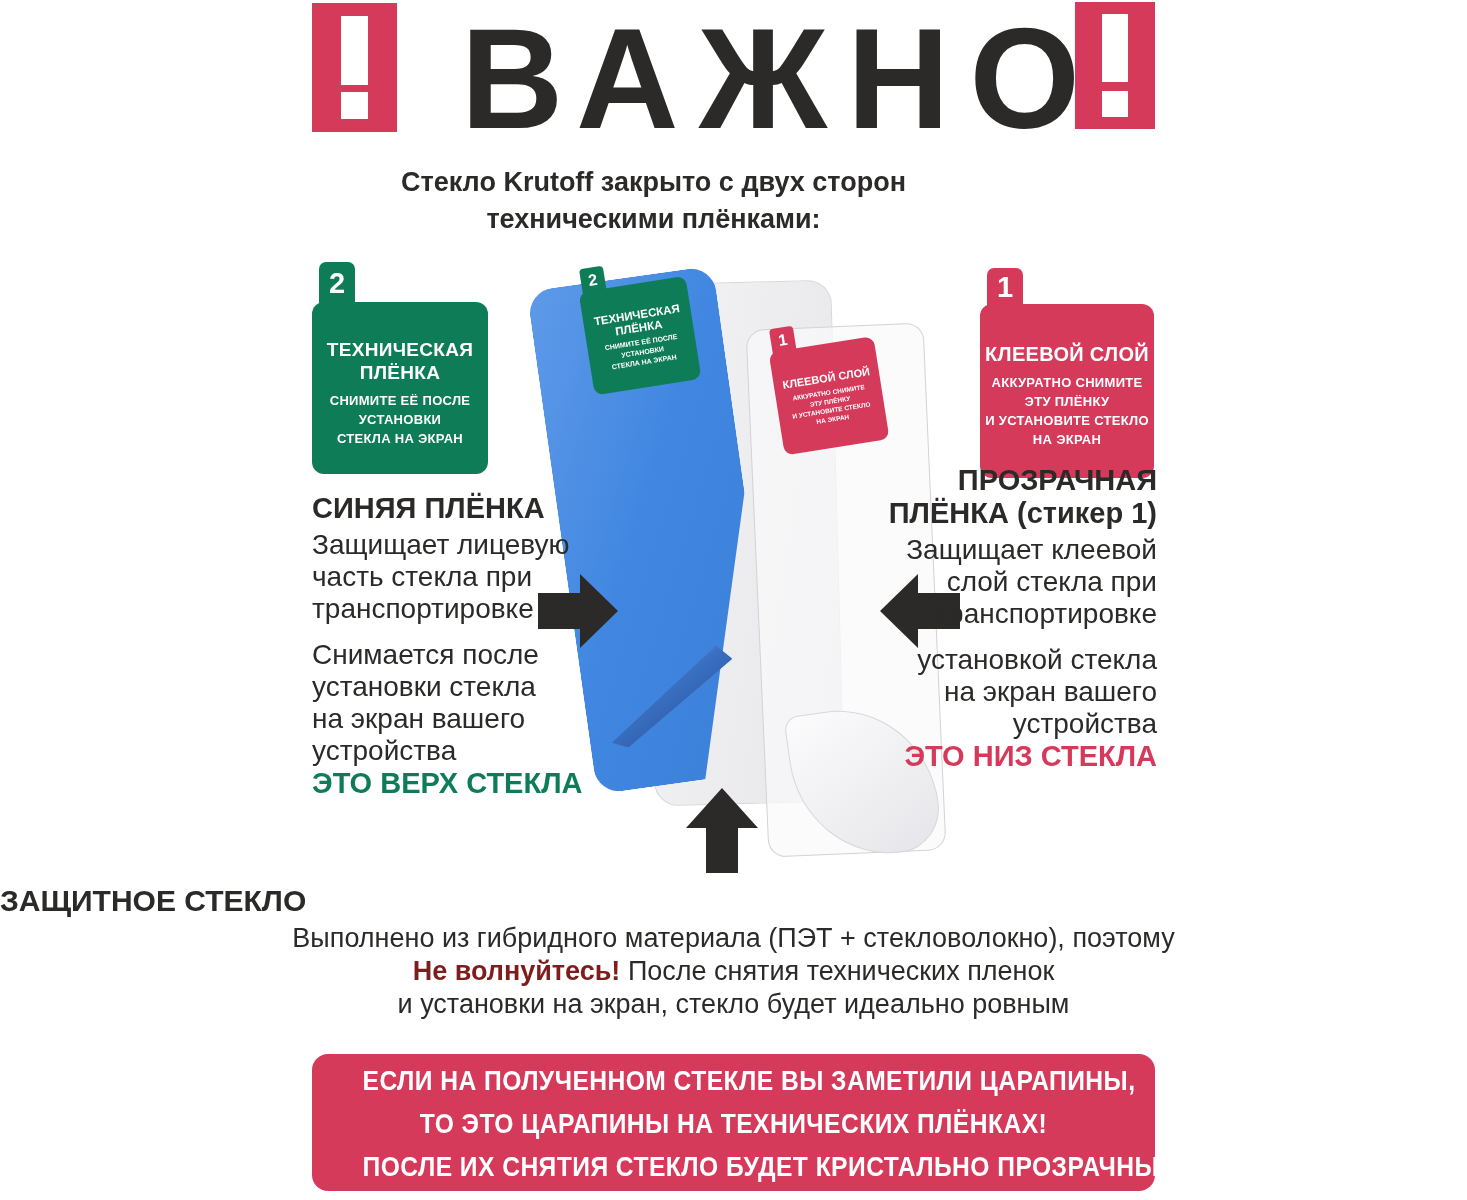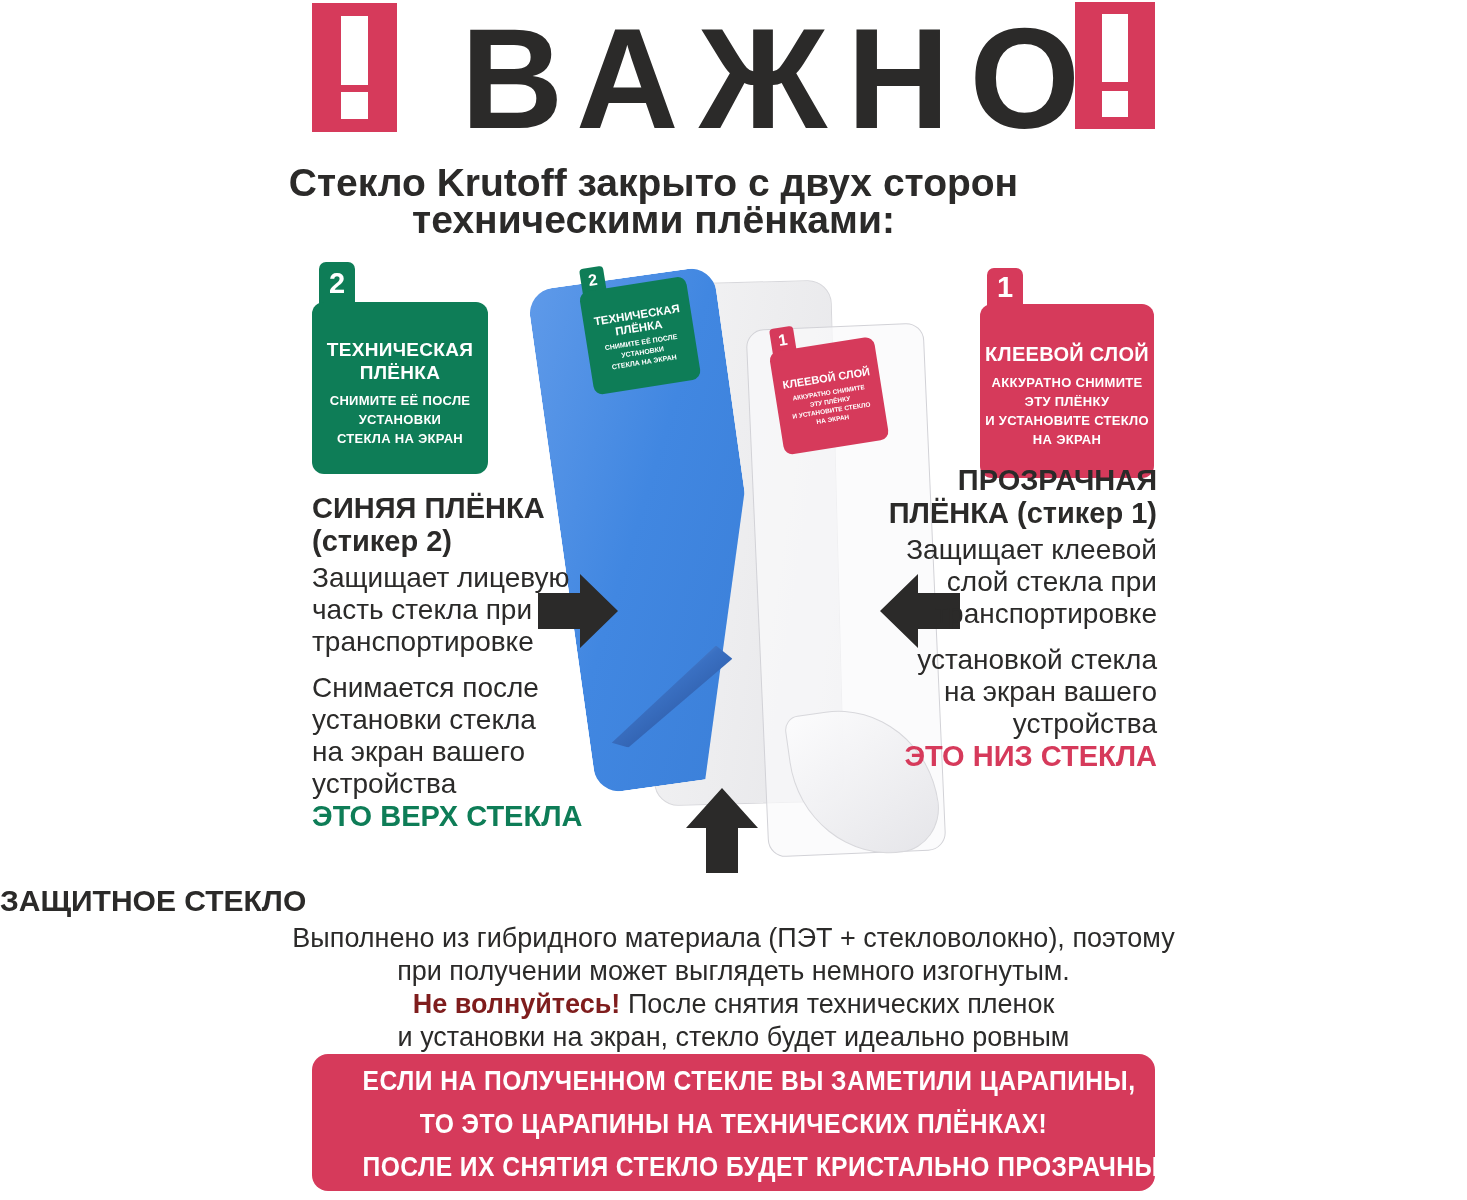--- a/index.html
+++ b/index.html
@@ -17,21 +17,21 @@
   .excl .bar { position:absolute; left:29px; top:13px; width:27px; height:69px; background:#fff; }
   .excl .dot { position:absolute; left:29px; bottom:13px; width:27px; height:27px; background:#fff; }
   #excl-right .bar { left:27px; width:26px; height:68px; top:12px; }
   #excl-right .dot { left:27px; width:26px; height:26px; bottom:12px; }
   #title-word {
     left:370px; top:8px; width:730px; text-align:right;
     font-size:142px; line-height:142px; font-weight:bold; letter-spacing:20px; padding-left:20px;
     color:#2b2a29; white-space:nowrap;
   }
   #subtitle { left:0; top:164px; width:1307px; text-align:center;
-    font-size:39px; line-height:37px; font-weight:bold; }
+    font-size:27px; line-height:37px; font-weight:bold; }
 
   
   .sticker { color:#fff; text-align:center; }
   .sticker .tab {
     position:relative; margin-left:7px; width:36px; height:44px;
     border-radius:7px 7px 0 0; font-weight:bold; font-size:29px; line-height:42px; text-align:center;
   }
   .sticker .bodyx {
     position:relative; margin-top:-4px; border-radius:12px;
     display:flex; flex-direction:column; justify-content:center; padding-top:10px;
@@ -196,21 +196,20 @@
 </svg>
 <svg class="arrow" id="arrow-left" width="80" height="74" viewBox="0 0 80 74">
   <polygon points="80,19 38,19 38,0 0,37 38,74 38,55 80,55" fill="#2b2a29"></polygon>
 </svg>
 <svg class="arrow" id="arrow-up" width="72" height="85" viewBox="0 0 72 85">
   <polygon points="36,0 72,40 52,40 52,85 20,85 20,40 0,40" fill="#2b2a29"></polygon>
 </svg>
 
 <div class="abs side" id="left-block">
   <div class="h">СИНЯЯ ПЛЁНКА</div>
-  <div class="h">(стикер 2)</div>
   <div class="para">
     <div>Защищает лицевую</div>
     <div>часть стекла при</div>
     <div>транспортировке</div>
   </div>
   <div class="para para2">
     <div>Снимается после</div>
     <div>установки стекла</div>
     <div>на экран вашего</div>
     <div>устройства</div>
@@ -230,21 +229,20 @@
     <div>установкой стекла</div>
     <div>на экран вашего</div>
     <div>устройства</div>
   </div>
   <div class="foot">ЭТО НИЗ СТЕКЛА</div>
 </div>
 
 <div class="abs" id="glass-heading">ЗАЩИТНОЕ СТЕКЛО</div>
 <div class="abs" id="glass-para">
   <div>Выполнено из гибридного материала (ПЭТ + стекловолокно), поэтому</div>
-  <div>при получении может выглядеть немного изгогнутым.</div>
   <div><span class="hl">Не волнуйтесь!</span><span> После снятия технических пленок</span></div>
   <div>и установки на экран, стекло будет идеально ровным</div>
 </div>
 
 <div class="abs" id="banner">
   <div class="banner-line">ЕСЛИ НА ПОЛУЧЕННОМ СТЕКЛЕ ВЫ ЗАМЕТИЛИ ЦАРАПИНЫ,</div>
   <div class="banner-line">ТО ЭТО ЦАРАПИНЫ НА ТЕХНИЧЕСКИХ ПЛЁНКАХ!</div>
   <div class="banner-line">ПОСЛЕ ИХ СНЯТИЯ СТЕКЛО БУДЕТ КРИСТАЛЬНО ПРОЗРАЧНЫМ!</div>
 </div>
 

